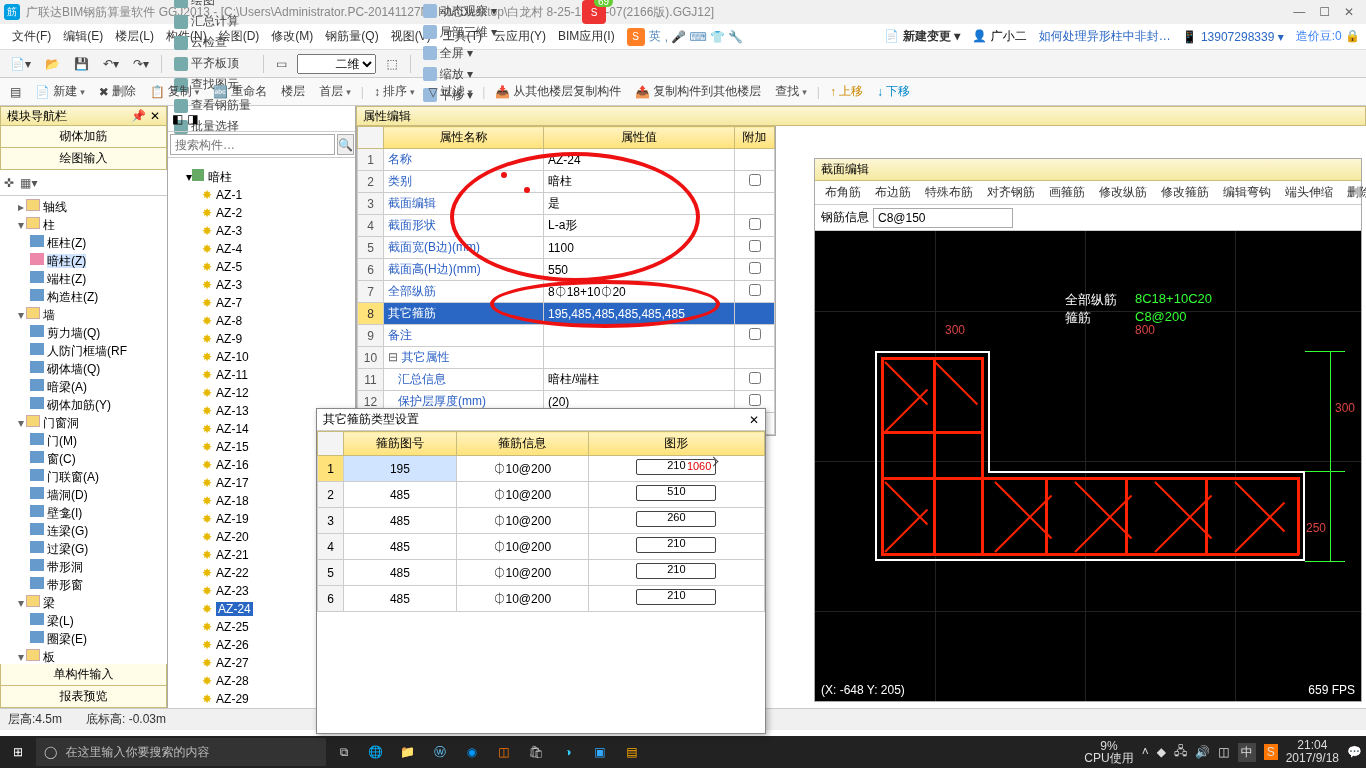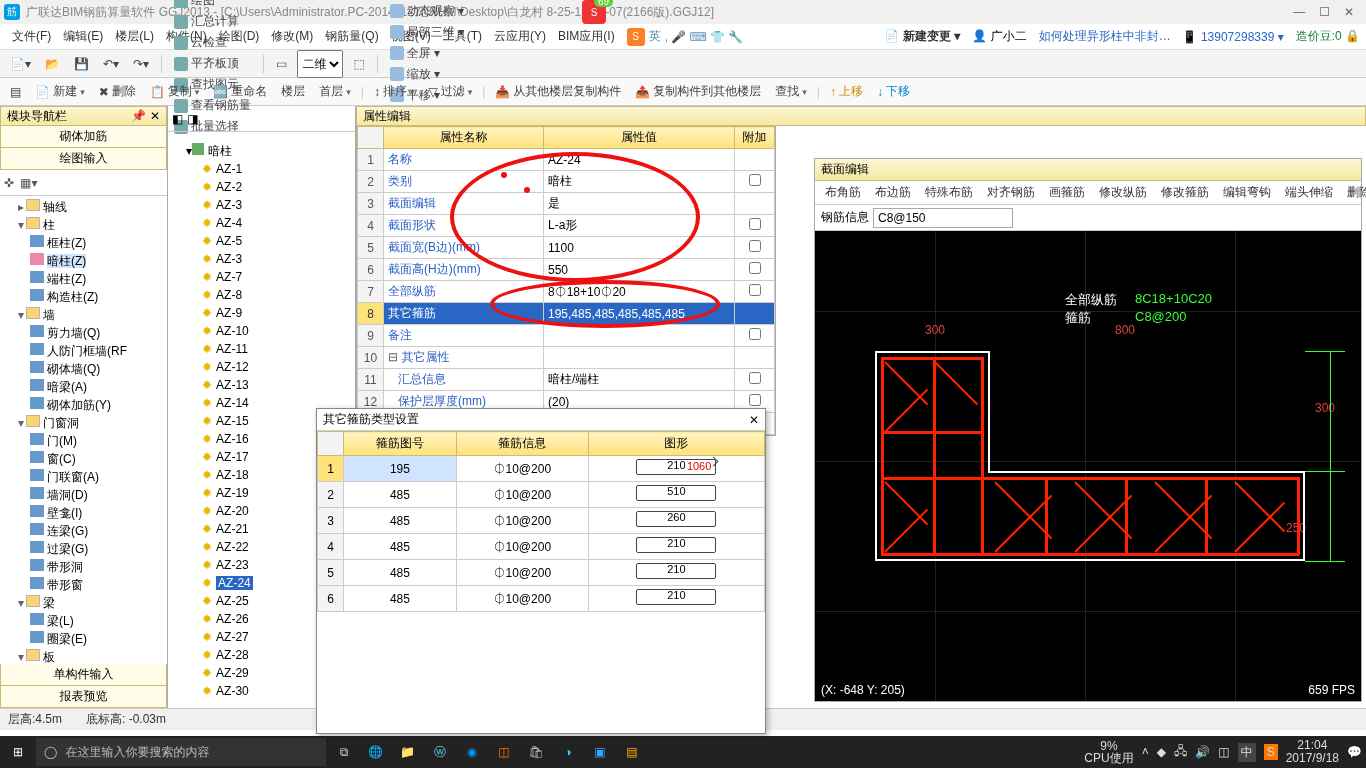--- a/index.html
+++ b/index.html
@@ -10,26 +10,26 @@
 .titlebar .floating-badge { position:absolute; left:582px; top:0; width:24px;height:24px; background:#e33; border-radius:4px; color:#fff; display:flex;align-items:center;justify-content:center; font-size:10px;}
 .titlebar .floating-num { position:absolute; left:594px; top:-4px; background:#6c3; color:#fff; border-radius:8px; padding:0 4px; font-size:10px;}
 .win-btns { display:flex; gap:14px; padding:0 8px; color:#666;}
 .menubar { height:26px; background:#fff; border-bottom:1px solid #ddd; display:flex; align-items:center; padding:0 6px; gap:2px; }
 .menubar .m { padding:2px 6px; cursor:default; color:#333; white-space:nowrap;}
 .menubar .ime { margin-left:4px; display:flex; align-items:center; gap:4px;}
 .menubar .ime .ime-icon { width:18px;height:18px; background:#ff7f27; border-radius:3px; display:inline-flex;align-items:center;justify-content:center;color:#fff;font-size:10px;}
 .menubar .ime span{color:#5b8fbf;}
 .menubar .right { margin-left:auto; display:flex; align-items:center; gap:12px; }
 .menubar .right .new{ color:#333;font-weight:bold;} .menubar .right .tip{color:#2a67c4;} .menubar .right .user{color:#2a67c4;}
-.menubar .right .bean{color:#15803d;text-align:right;}
+.menubar .right .bean{color:#3b82f6;text-align:right;}
 .toolbar { height:28px; background:#f4f4f4; border-bottom:1px solid #ccc; display:flex; align-items:center; padding:0 6px; gap:6px; color:#444; }
 .toolbar .sep{ width:1px;height:18px;background:#ccc; margin:0 2px;}
 .toolbar .btn{ display:flex;align-items:center;gap:3px; padding:2px 4px; white-space:nowrap;}
 .toolbar .ic{ width:14px;height:14px; background:#7aa; display:inline-block; border-radius:2px;}
-.toolbar select{ height:28px; font-size:12px;}
+.toolbar select{ height:20px; font-size:12px;padding-left:33px;}
 .toolbar2 { height:28px; background:#f9f9f9; border-bottom:1px solid #ccc; display:flex; align-items:center; padding:0 6px; gap:6px; color:#444;}
 .toolbar2 .btn{ display:flex;align-items:center;gap:3px; padding:2px 4px; white-space:nowrap;}
 .toolbar2 .drop::after{content:" ▾"; color:#666; font-size:9px;}
 .main { display:flex; height:602px; }
 .left-panel { width:168px; border-right:1px solid #aaa; display:flex; flex-direction:column; background:#fff;}
 .panel-head { height:20px; background:linear-gradient(#fdf6d5,#f5e9a0); border:1px solid #c9bb7a; display:flex;align-items:center; padding:0 6px; font-size:12px;}
 .panel-head .x{ margin-left:auto;}
 .btn-row{ height:22px; border:1px solid #c9bb7a; border-top:none; display:flex;align-items:center;justify-content:center; background:#fffce8;}
 .nav-tools{ height:26px; border-bottom:1px solid #ccc; display:flex;align-items:center;gap:6px;padding:0 4px; color:#555;}
 .tree{ flex:1; overflow:auto; padding:2px 2px; }
@@ -80,21 +80,21 @@
 .stirrup.hook::after{ content:""; position:absolute; right:-2px; top:-2px; width:6px;height:6px; border-top:1px solid #444;border-right:1px solid #444; transform:rotate(45deg);}
 .stirrup .lbl{ position:absolute; left:50%; top:-1px; transform:translateX(-50%); font-size:11px;}
 .stirrup .red{ color:#d00; position:absolute; right:4px; top:0; font-size:11px; }
 .section-panel{ position:absolute; right:4px; top:158px; width:548px; height:544px; border:1px solid #aaa; background:#fff; display:flex;flex-direction:column;}
 .section-panel .shead{ height:22px; background:linear-gradient(#fdf6d5,#f5e9a0); border-bottom:1px solid #c9bb7a; padding:0 6px; display:flex;align-items:center;}
 .section-panel .stabs{ height:24px; border-bottom:1px solid #ccc; display:flex; align-items:center; gap:2px; padding:0 4px; font-size:12px;}
 .section-panel .stabs span{ padding:2px 6px; color:#333; white-space:nowrap;}
 .section-panel .sinfo{ height:26px; display:flex;align-items:center; gap:4px; padding:0 6px; border-bottom:1px solid #ccc;}
 .section-panel .sinfo input{ width:140px; height:20px; border:1px solid #aaa; padding:0 4px;}
 .section-panel .canvas{ flex:1; background:#000; position:relative; overflow:hidden;}
-.canvas .dim{ position:absolute; color:#d44; font-size:12px;}
+.canvas .dim{ position:absolute; color:#d44; font-size:12px;margin-left:20px;}
 .canvas .lbl{ position:absolute; font-size:13px;}
 .canvas .lbl.w{color:#fff;} .canvas .lbl.g{color:#3f3;}
 .canvas .shape{ position:absolute; border:2px solid #fff;}
 .canvas .bar{ position:absolute; background:#f20;}
 .canvas .diag{ position:absolute; width:60px; height:2px; background:#f20; transform-origin:left center;}
 .canvas .coord{ position:absolute; left:6px; bottom:4px; color:#fff;}
 .canvas .fps{ position:absolute; right:6px; bottom:4px; color:#fff;}
 .canvas .grid-v{position:absolute;width:1px;background:#222;top:0;bottom:0;}
 .canvas .grid-h{position:absolute;height:1px;background:#222;left:0;right:0;}
 .statusbar{ height:22px; background:#f0f0f0; border-top:1px solid #ccc; display:flex;align-items:center; padding:0 8px; gap:24px; color:#333;}
@@ -253,20 +253,24 @@
       <div>单构件输入</div>
       <div>报表预览</div>
     </div>
   </div>
 
   <div class="mid-panel">
     <div class="mid-tools">
       <span>◧</span>
       <span>◨</span>
     </div>
+    <div class="search-row">
+      <input placeholder="搜索构件…" style="">
+      <div class="sbtn">🔍</div>
+    </div>
     <div class="az-tree">
       <ul>
           <li><span class="exp">▾</span><span class="root-ic"></span><span>暗柱</span>
         <ul id="azlist">
               <li><span class="star">✸</span><span>AZ-1</span></li>
               <li><span class="star">✸</span><span>AZ-2</span></li>
               <li><span class="star">✸</span><span>AZ-3</span></li>
               <li><span class="star">✸</span><span>AZ-4</span></li>
               <li><span class="star">✸</span><span>AZ-5</span></li>
               <li><span class="star">✸</span><span>AZ-3</span></li>

